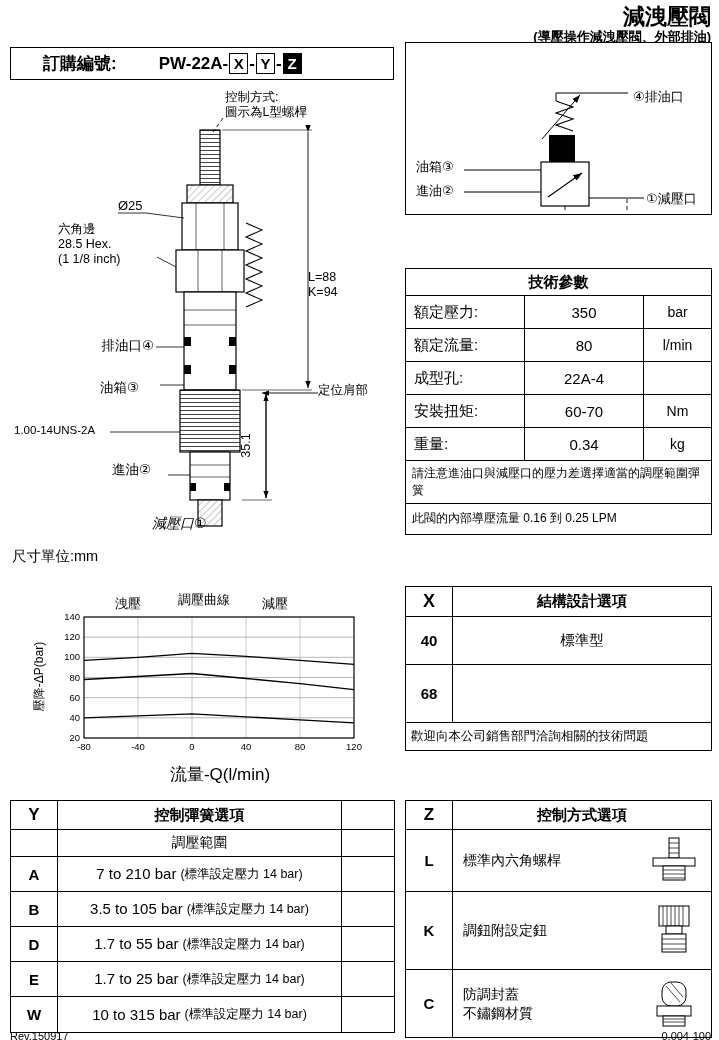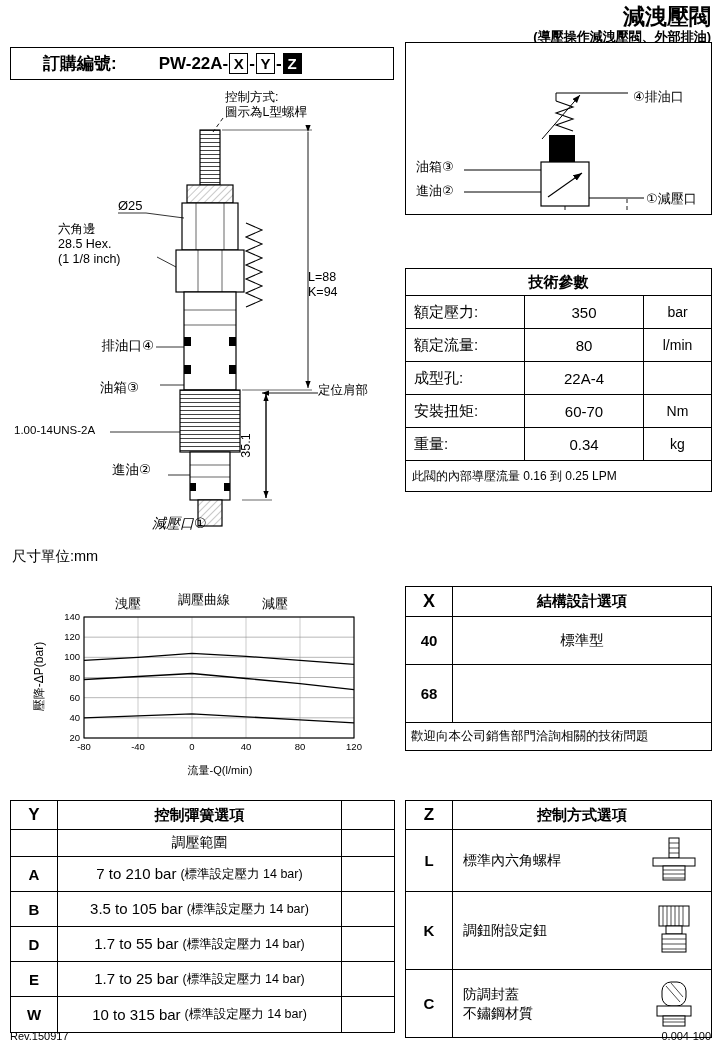--- a/index.html
+++ b/index.html
@@ -56,21 +56,21 @@
   #z-table { left:405px; top:800px; width:307px; }
   #z-table .opt-key { font-size:17px; }
   .z-content { flex:1; display:flex; align-items:center; font-size:14px; padding:0 10px 0 10px; line-height:1.3; }
   .z-icon { margin-left:auto; flex:none; }
 
   
   #chart-block { left:10px; top:585px; width:385px; height:210px; }
   .chart-toplabel { position:absolute; font-size:13px; }
   #chart-ylabel { position:absolute; left:-26px; top:668px; width:110px; text-align:center;
                   font-size:12px; transform:rotate(-90deg); }
-  #chart-xlabel { position:absolute; left:120px; top:763px; width:180px; text-align:center; font-size:11px; }
+  #chart-xlabel { position:absolute; left:120px; top:763px; width:180px; text-align:center; font-size:17px; }
   svg text { font-family:"Liberation Sans","DejaVu Sans",sans-serif; }
 
   
   .footer-txt { position:absolute; top:1030px; font-size:11px; }
 </style>
 </head>
 <body>
 
 <div id="page">
 
@@ -222,20 +222,21 @@
     <div class="spec-row">
       <div class="spec-label">安裝扭矩:</div>
       <div class="spec-value">60-70</div>
       <div class="spec-unit">Nm</div>
     </div>
     <div class="spec-row">
       <div class="spec-label">重量:</div>
       <div class="spec-value">0.34</div>
       <div class="spec-unit">kg</div>
     </div>
+    <div class="spec-note" style="min-height:42px;">請注意進油口與減壓口的壓力差選擇適當的調壓範圍彈簧</div>
     <div class="spec-note last">此閥的內部導壓流量 0.16 到 0.25 LPM</div>
   </div>
 
   <div class="abs" id="chart-block">
     <div class="chart-toplabel" style="left:105px; top:10px;">洩壓</div>
     <div class="chart-toplabel" style="left:168px; top:6px;">調壓曲線</div>
     <div class="chart-toplabel" style="left:252px; top:10px;">減壓</div>
     <div id="chart-ylabel" style="top:83px;">壓降-ΔP(bar)</div>
     <svg id="curve-svg" class="abs" style="left:34px; top:27px;" width="320" height="152" viewBox="0 0 320 152">
         <line x1="40" y1="5" x2="40" y2="126" stroke="#aaa" stroke-width="0.6"></line>

